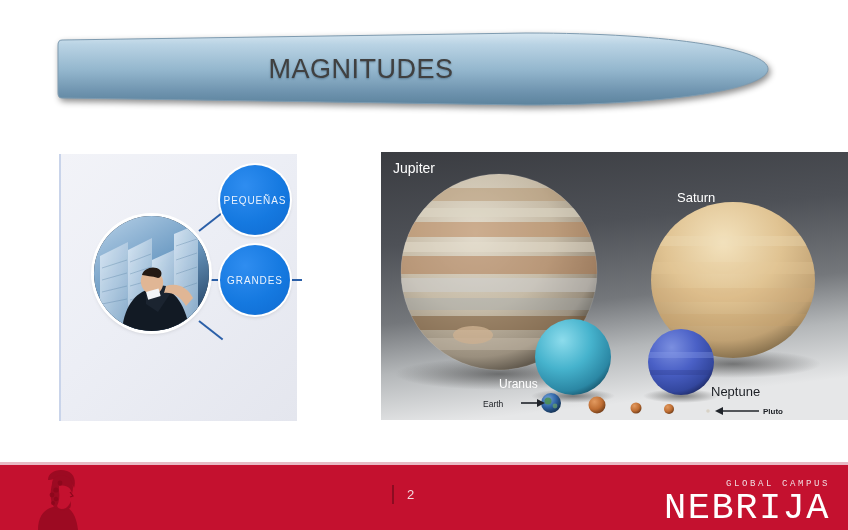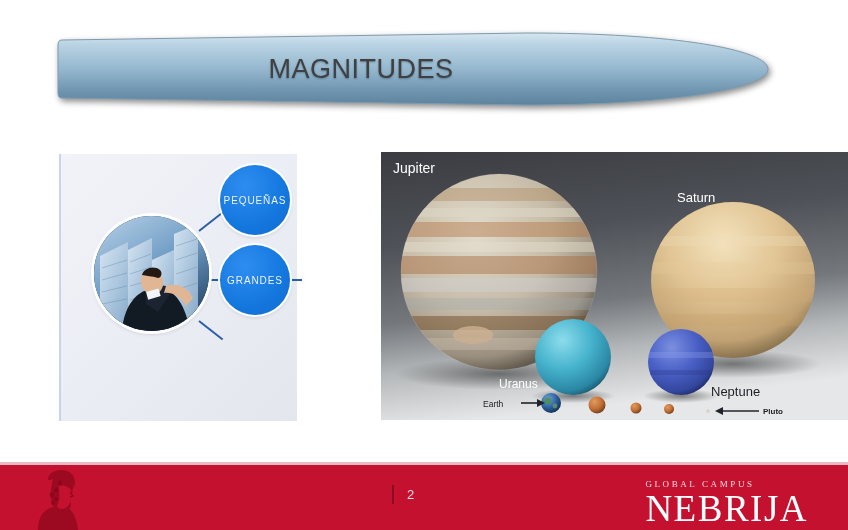--- a/index.html
+++ b/index.html
@@ -141,25 +141,25 @@
     width: 2px;
     height: 19px;
     background: #8d0c21;
   }
   #footer-page-number {
     color: #f3d9df;
     font-size: 13px;
   }
   #footer-logo {
     position: absolute;
-    right: 40px;
+    right: 18px;
     top: 14px;
-    text-align: left;
+    text-align: right;
     color: #ffffff;
-    font-family: Liberation Serif, serif;
+    font-family: Liberation Mono, monospace;
   }
   #footer-logo-top {
     font-size: 9px;
     letter-spacing: 2.6px;
     color: #f1dbe0;
     margin-bottom: 1px;
   }
   #footer-logo-main {
     font-size: 37px;
     letter-spacing: 1.5px;

